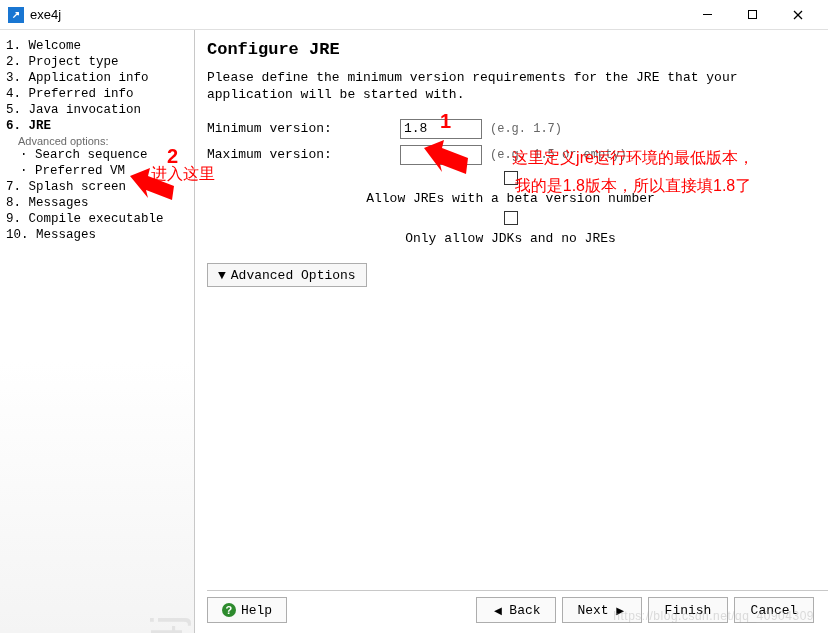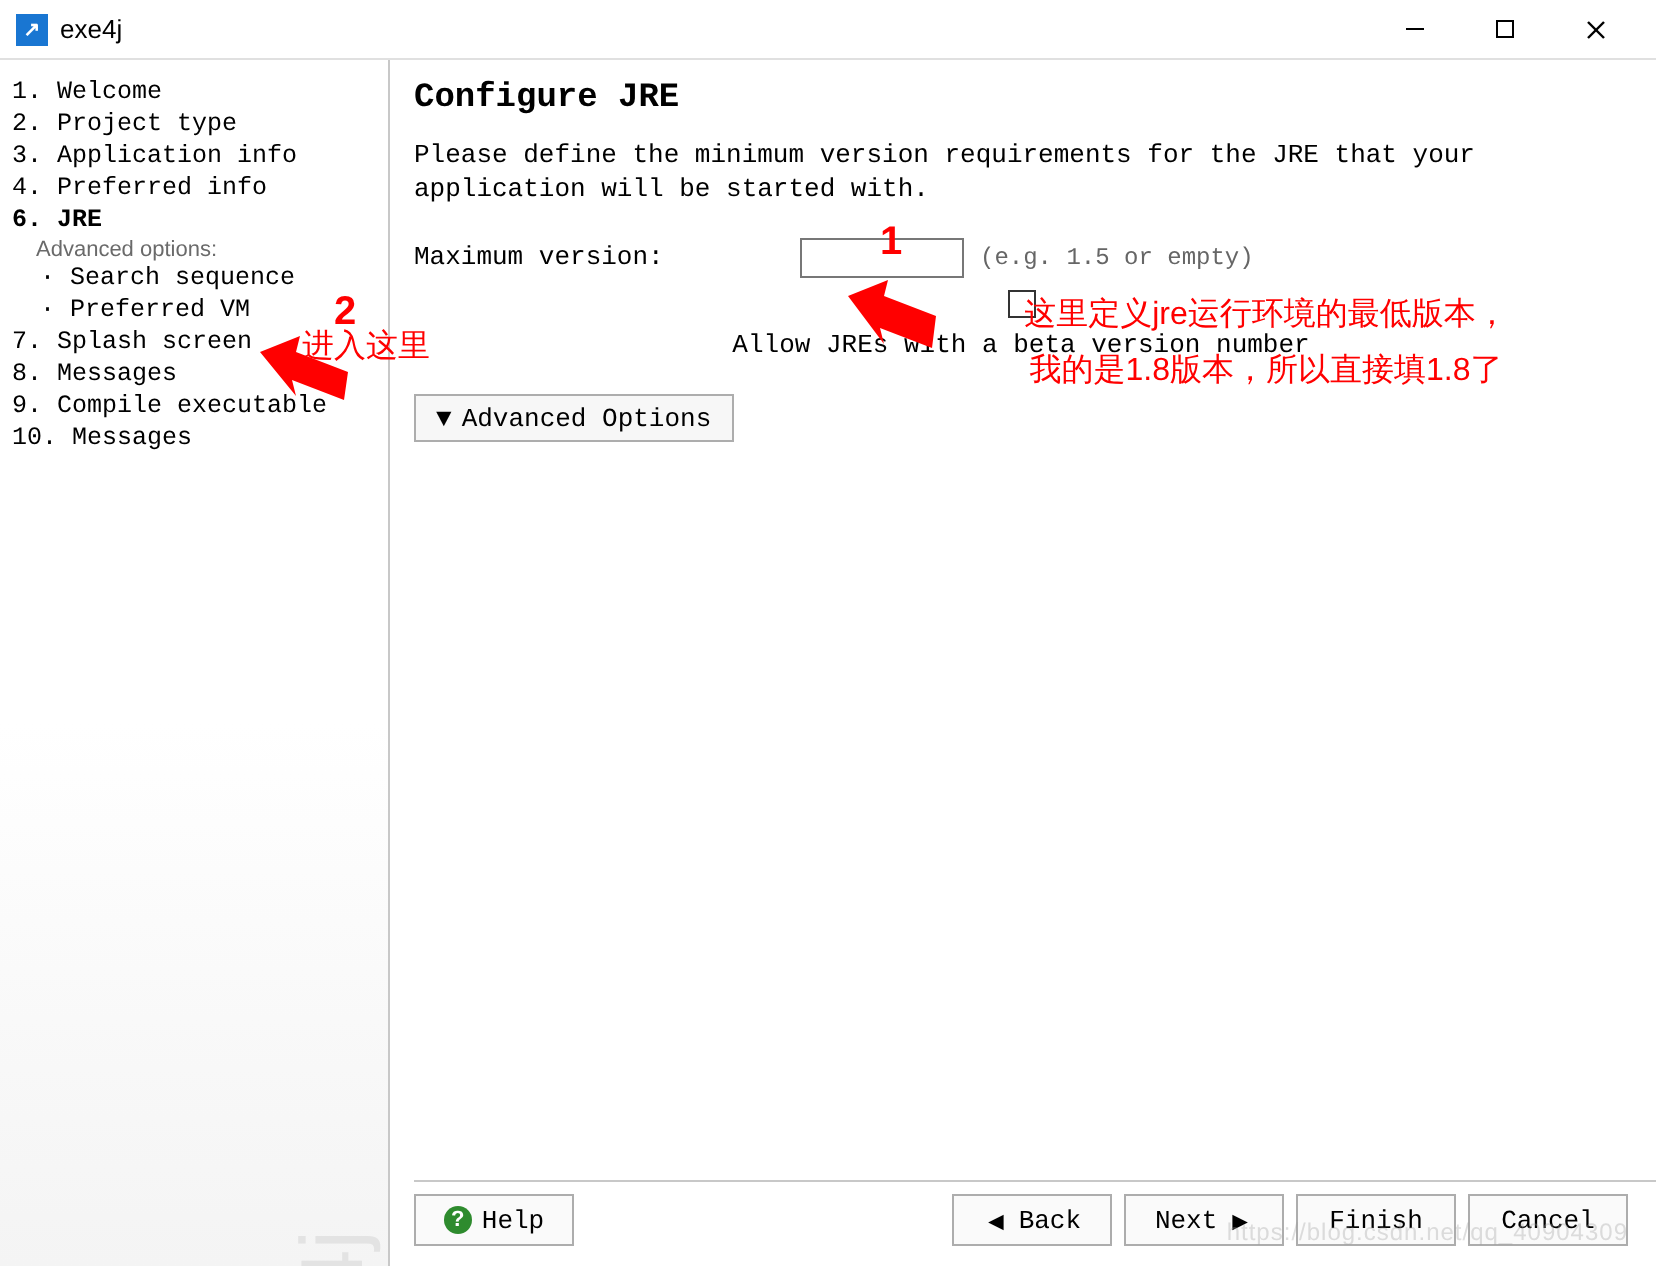--- a/index.html
+++ b/index.html
@@ -237,45 +237,55 @@
   </div>
 </div>
 
 <div class="content">
 
   <div class="sidebar">
     <div class="step"><span>1.</span> <span>Welcome</span></div>
     <div class="step"><span>2.</span> <span>Project type</span></div>
     <div class="step"><span>3.</span> <span>Application info</span></div>
     <div class="step"><span>4.</span> <span>Preferred info</span></div>
+    <div class="step"><span>5.</span> <span>Java invocation</span></div>
     <div class="step current"><span>6.</span> <span>JRE</span></div>
     <div class="adv-header">Advanced options:</div>
     <div class="adv-item">· <span>Search sequence</span></div>
     <div class="adv-item" style="overflow:hidden;width:110px;">· <span>Preferred VM</span></div>
     <div class="step" style="overflow:hidden;width:140px;"><span>7.</span> <span>Splash screen</span></div>
     <div class="step"><span>8.</span> <span>Messages</span></div>
     <div class="step"><span>9.</span> <span>Compile executable</span></div>
     <div class="step"><span>10.</span> <span>Messages</span></div>
     <div class="watermark">exe4j</div>
   </div>
 
   <div class="main">
     <div class="main-top">
       <h2 class="page-title">Configure JRE</h2>
       <div class="description">Please define the minimum version requirements for the JRE that your application will be started with.</div>
 
       <div class="form-row">
+        <span class="form-label">Minimum version:</span>
+        <input class="text-input" value="1.8" style="">
+        <span class="hint">(e.g. 1.7)</span>
+      </div>
+      <div class="form-row">
         <span class="form-label">Maximum version:</span>
         <input class="text-input" value="" style="">
         <span class="hint">(e.g. 1.5 or empty)</span>
       </div>
 
       <div class="check-row">
         <span class="checkbox"></span>
         <span>Allow JREs with a beta version number</span>
+      </div>
+      <div class="check-row">
+        <span class="checkbox"></span>
+        <span>Only allow JDKs and no JREs</span>
       </div>
 
       <div class="advanced-btn">
         <span>▼</span>
         <span>Advanced Options</span>
       </div>
     </div>
 
     <div class="btn-bar">
       <div class="btn">

